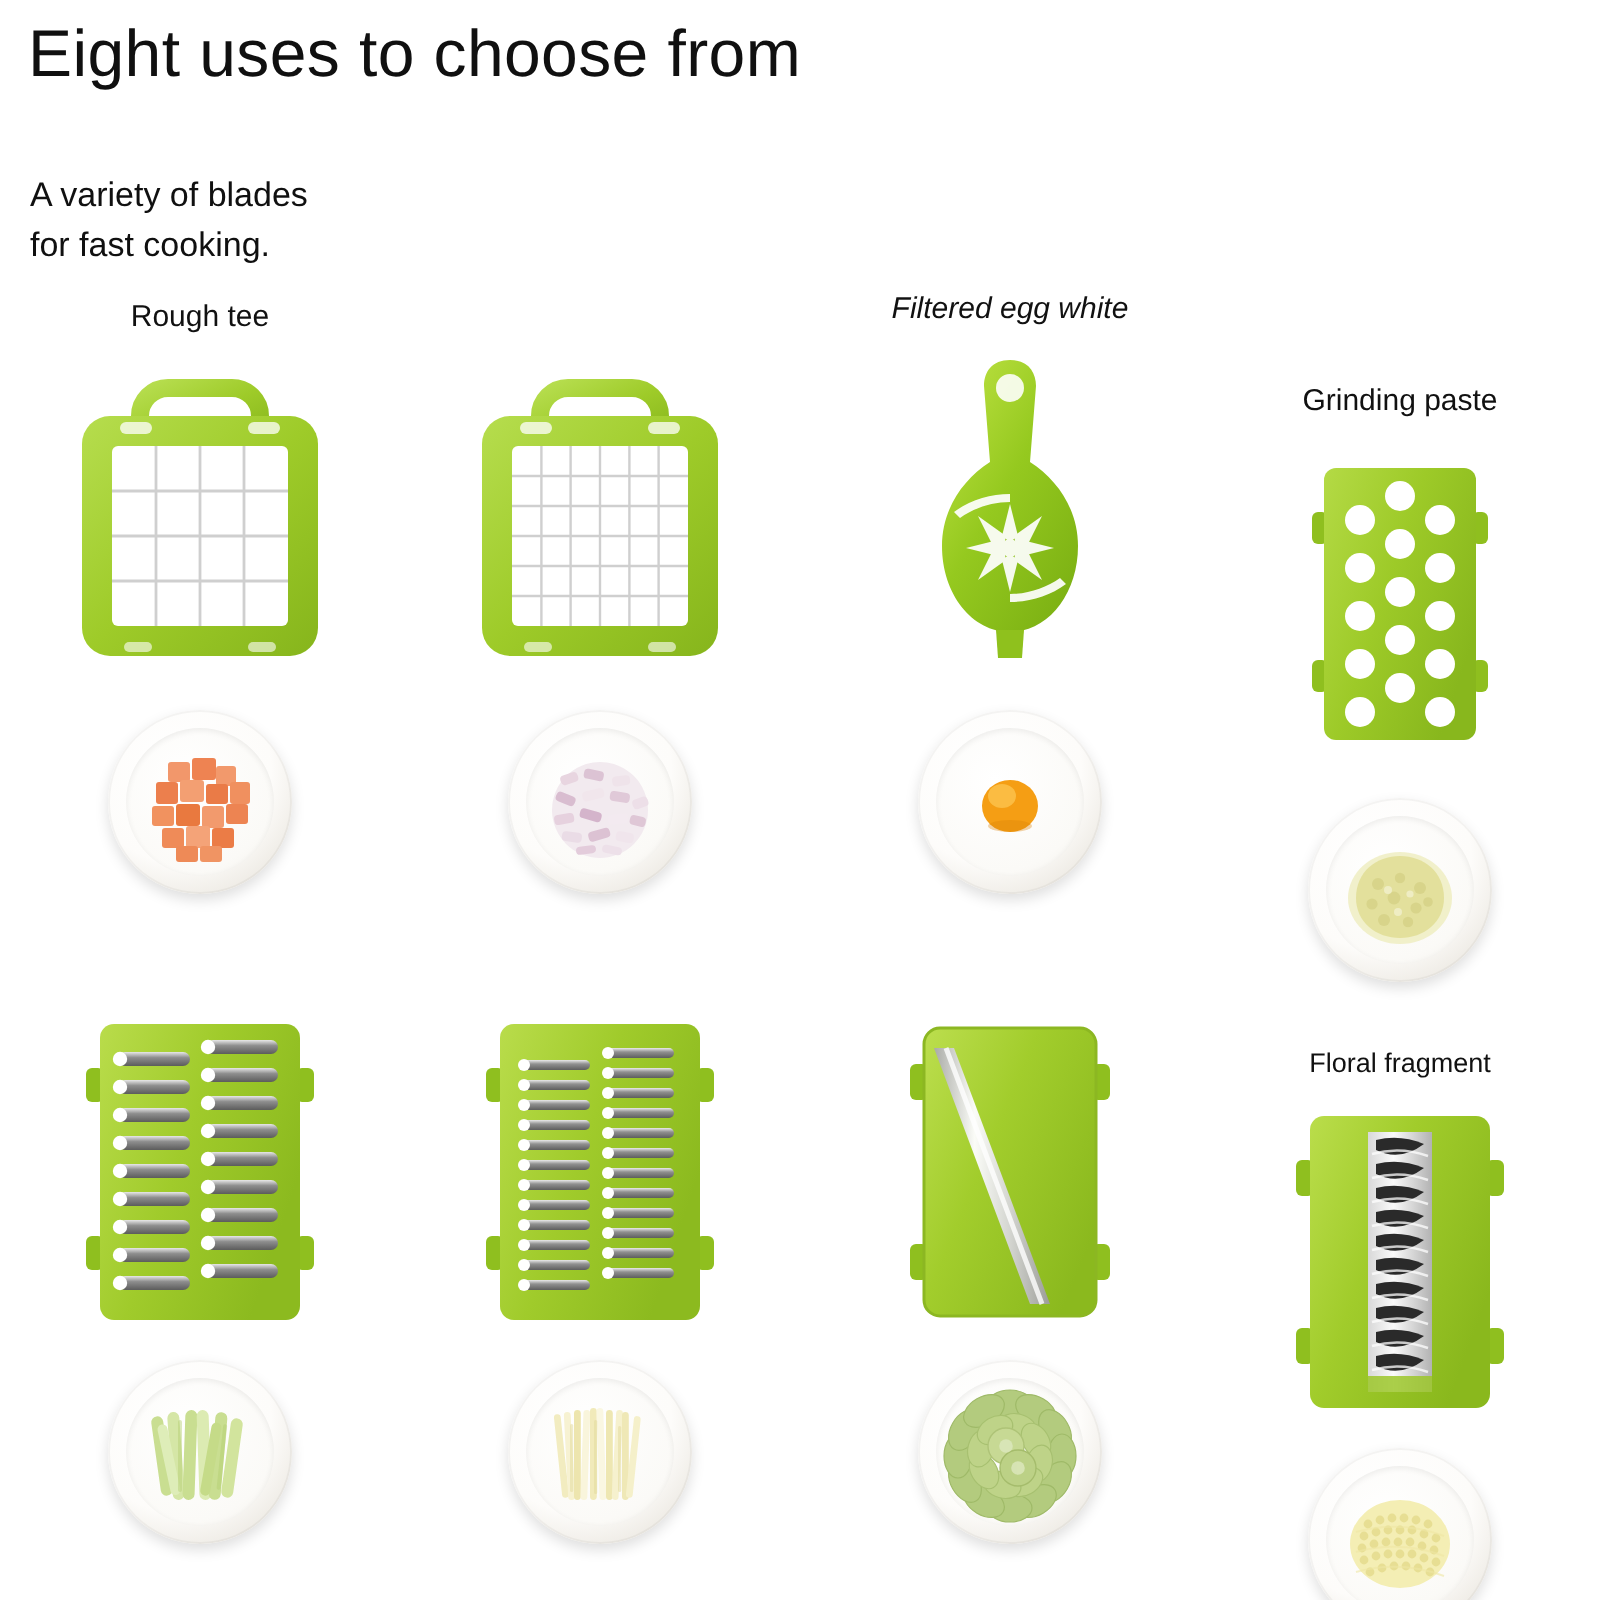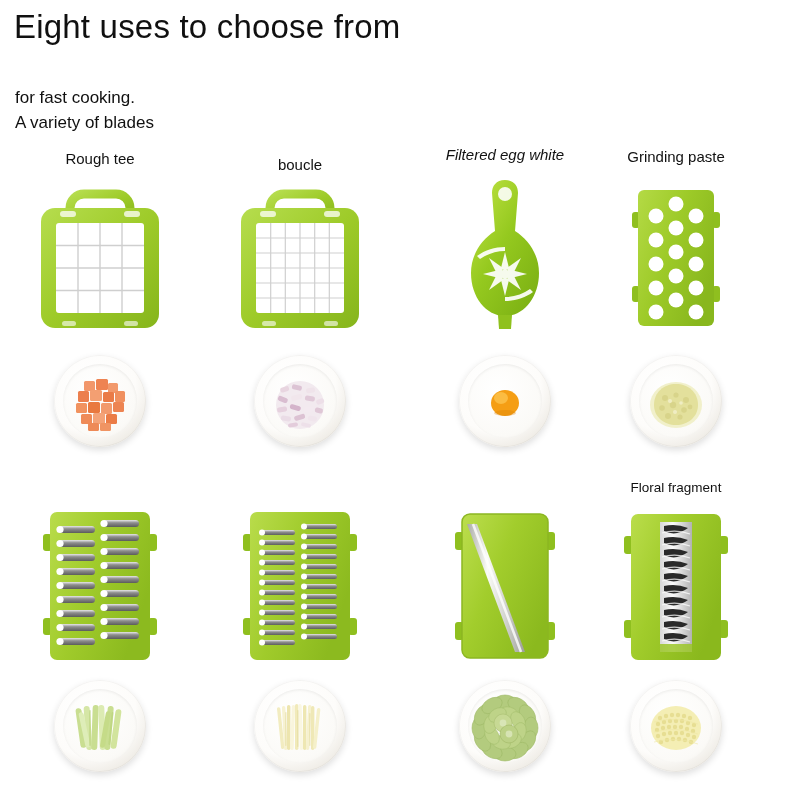--- a/index.html
+++ b/index.html
@@ -22,21 +22,21 @@
     position:absolute;left:15px;top:85px;
     font-size:17px;line-height:25px;font-weight:400;color:#101010;
   }
 
   .grid{position:absolute;left:0;top:140px;width:800px;}
   .row{position:relative;height:330px;}
   .cell{position:absolute;top:0;width:200px;height:330px;}
   .cell.c0{left:0px;}
   .cell.c1{left:200px;}
   .cell.c2{left:405px;font-style:italic;}
-  .cell.c3{left:576px;}
+  .cell.c3{left:600px;margin-top:44px;}
 
   .cap{
     position:absolute;left:0;width:200px;text-align:center;
     font-size:15px;color:#111;font-weight:400;white-space:nowrap;
   }
 
   .tool{position:absolute;left:50%;transform:translateX(-50%);}
   .plate-wrap{position:absolute;left:50%;transform:translateX(-50%);}
 
   
@@ -56,22 +56,22 @@
   svg{display:block;}
 </style>
 </head>
 <body>
 
 <div class="page">
 
   <div class="title">Eight uses to choose from</div>
 
   <div class="subtitle">
+    <div>A variety of blades</div>
     <div>for fast cooking.</div>
-    <div>A variety of blades</div>
   </div>
 
   <div class="grid">
 
     <div class="row">
 
       <div class="cell c0">
         <div class="cap" style="top:10px">Rough tee</div>
         <div class="tool" style="top:42px">
           <svg width="128" height="152" viewBox="0 0 128 152">
@@ -121,21 +121,20 @@
                   <rect x="34" y="68" width="11" height="8" rx="1.5" fill="#EE8A57"></rect>
                   <rect x="46" y="68" width="11" height="8" rx="1.5" fill="#F09463"></rect>
                 </g>
               </svg>
             </div>
           </div>
         </div>
       </div>
 
       <div class="cell c1">
-        <div class="cap" style="top:16px">boucle</div>
         <div class="tool" style="top:42px">
           <svg width="128" height="152" viewBox="0 0 128 152">
             <defs>
               <linearGradient id="gB" x1="0" y1="0" x2="1" y2="1">
                 <stop offset="0" stop-color="#B6DD4E"></stop>
                   <stop offset="0.5" stop-color="#9ECB29"></stop>
                   <stop offset="1" stop-color="#86B51C"></stop>
               </linearGradient>
             </defs>
             <path d="M48 12 h32 a14 14 0 0 1 0 28 h-32 a14 14 0 0 1 0 -28 z" fill="none" stroke="url(#gB)" stroke-width="9"></path>

